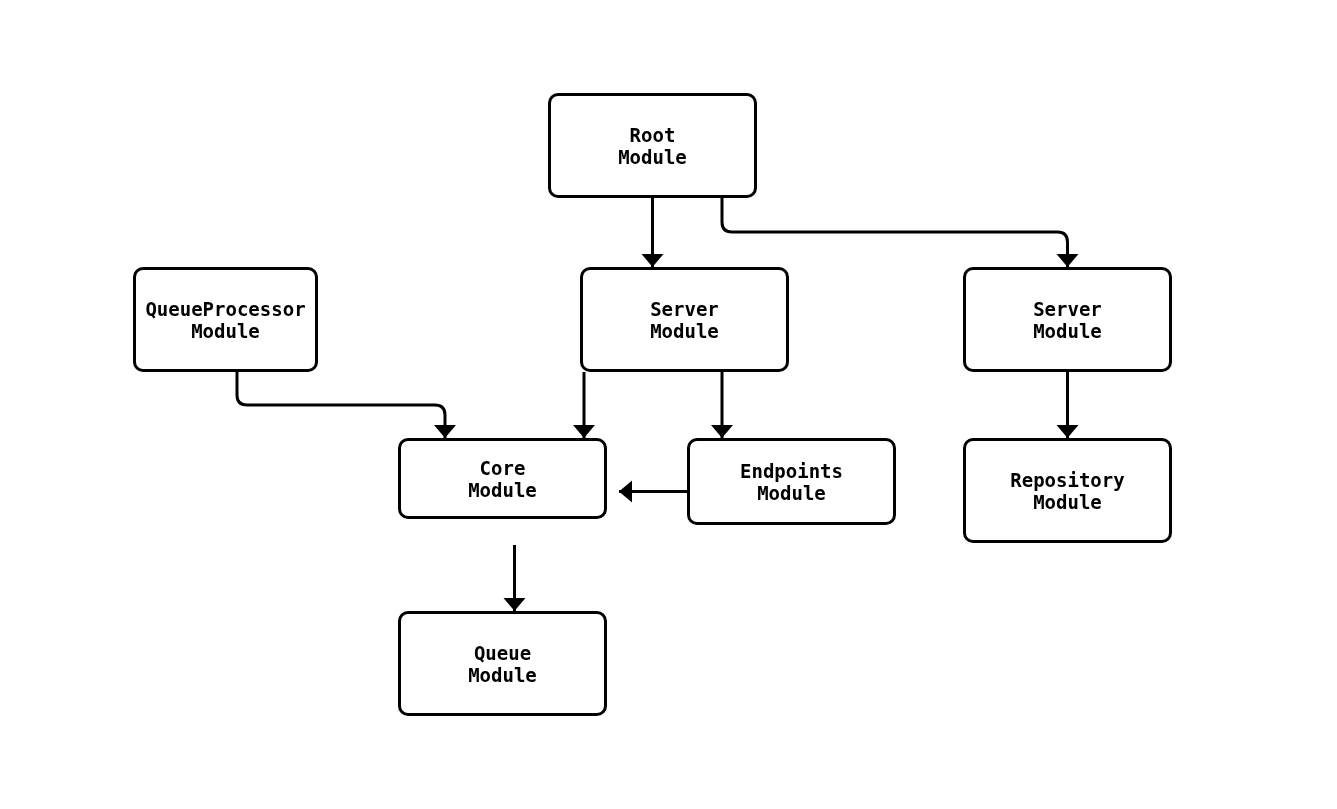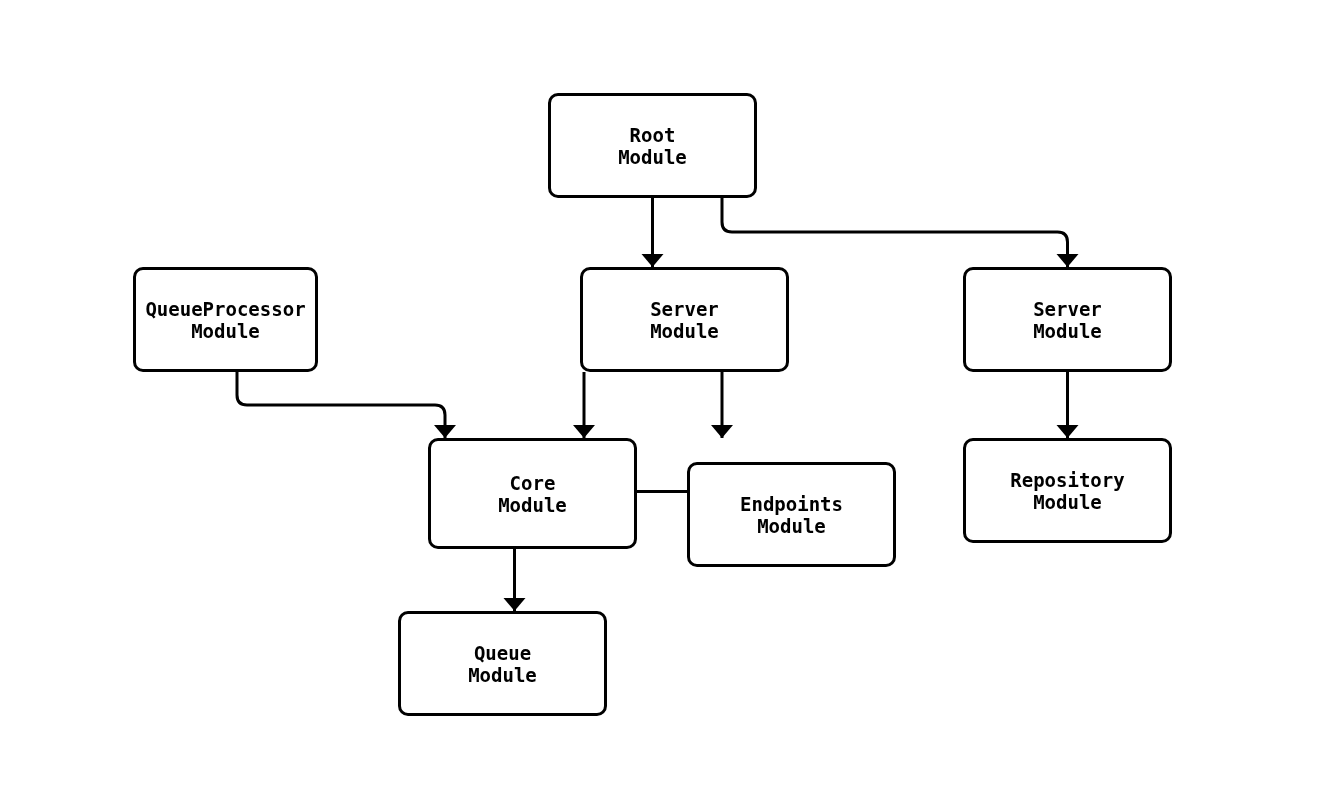--- a/index.html
+++ b/index.html
@@ -78,25 +78,25 @@
 Module</span>
   </div>
   <div class="node" style="left: 580px; top: 267px; width: 209px; height: 105px;">
     <span class="node-label">Server
 Module</span>
   </div>
   <div class="node" style="left: 963px; top: 267px; width: 209px; height: 105px;">
     <span class="node-label">Server
 Module</span>
   </div>
-  <div class="node" style="left: 428px; top: 438px; width: 209px; height: 111px;">
+  <div class="node" style="left: 398px; top: 438px; width: 209px; height: 81px;">
     <span class="node-label">Core
 Module</span>
   </div>
-  <div class="node" style="left: 687px; top: 462px; width: 209px; height: 105px;">
+  <div class="node" style="left: 687px; top: 438px; width: 209px; height: 87px;">
     <span class="node-label">Endpoints
 Module</span>
   </div>
   <div class="node" style="left: 963px; top: 438px; width: 209px; height: 105px;">
     <span class="node-label">Repository
 Module</span>
   </div>
   <div class="node" style="left: 398px; top: 611px; width: 209px; height: 105px;">
     <span class="node-label">Queue
 Module</span>

